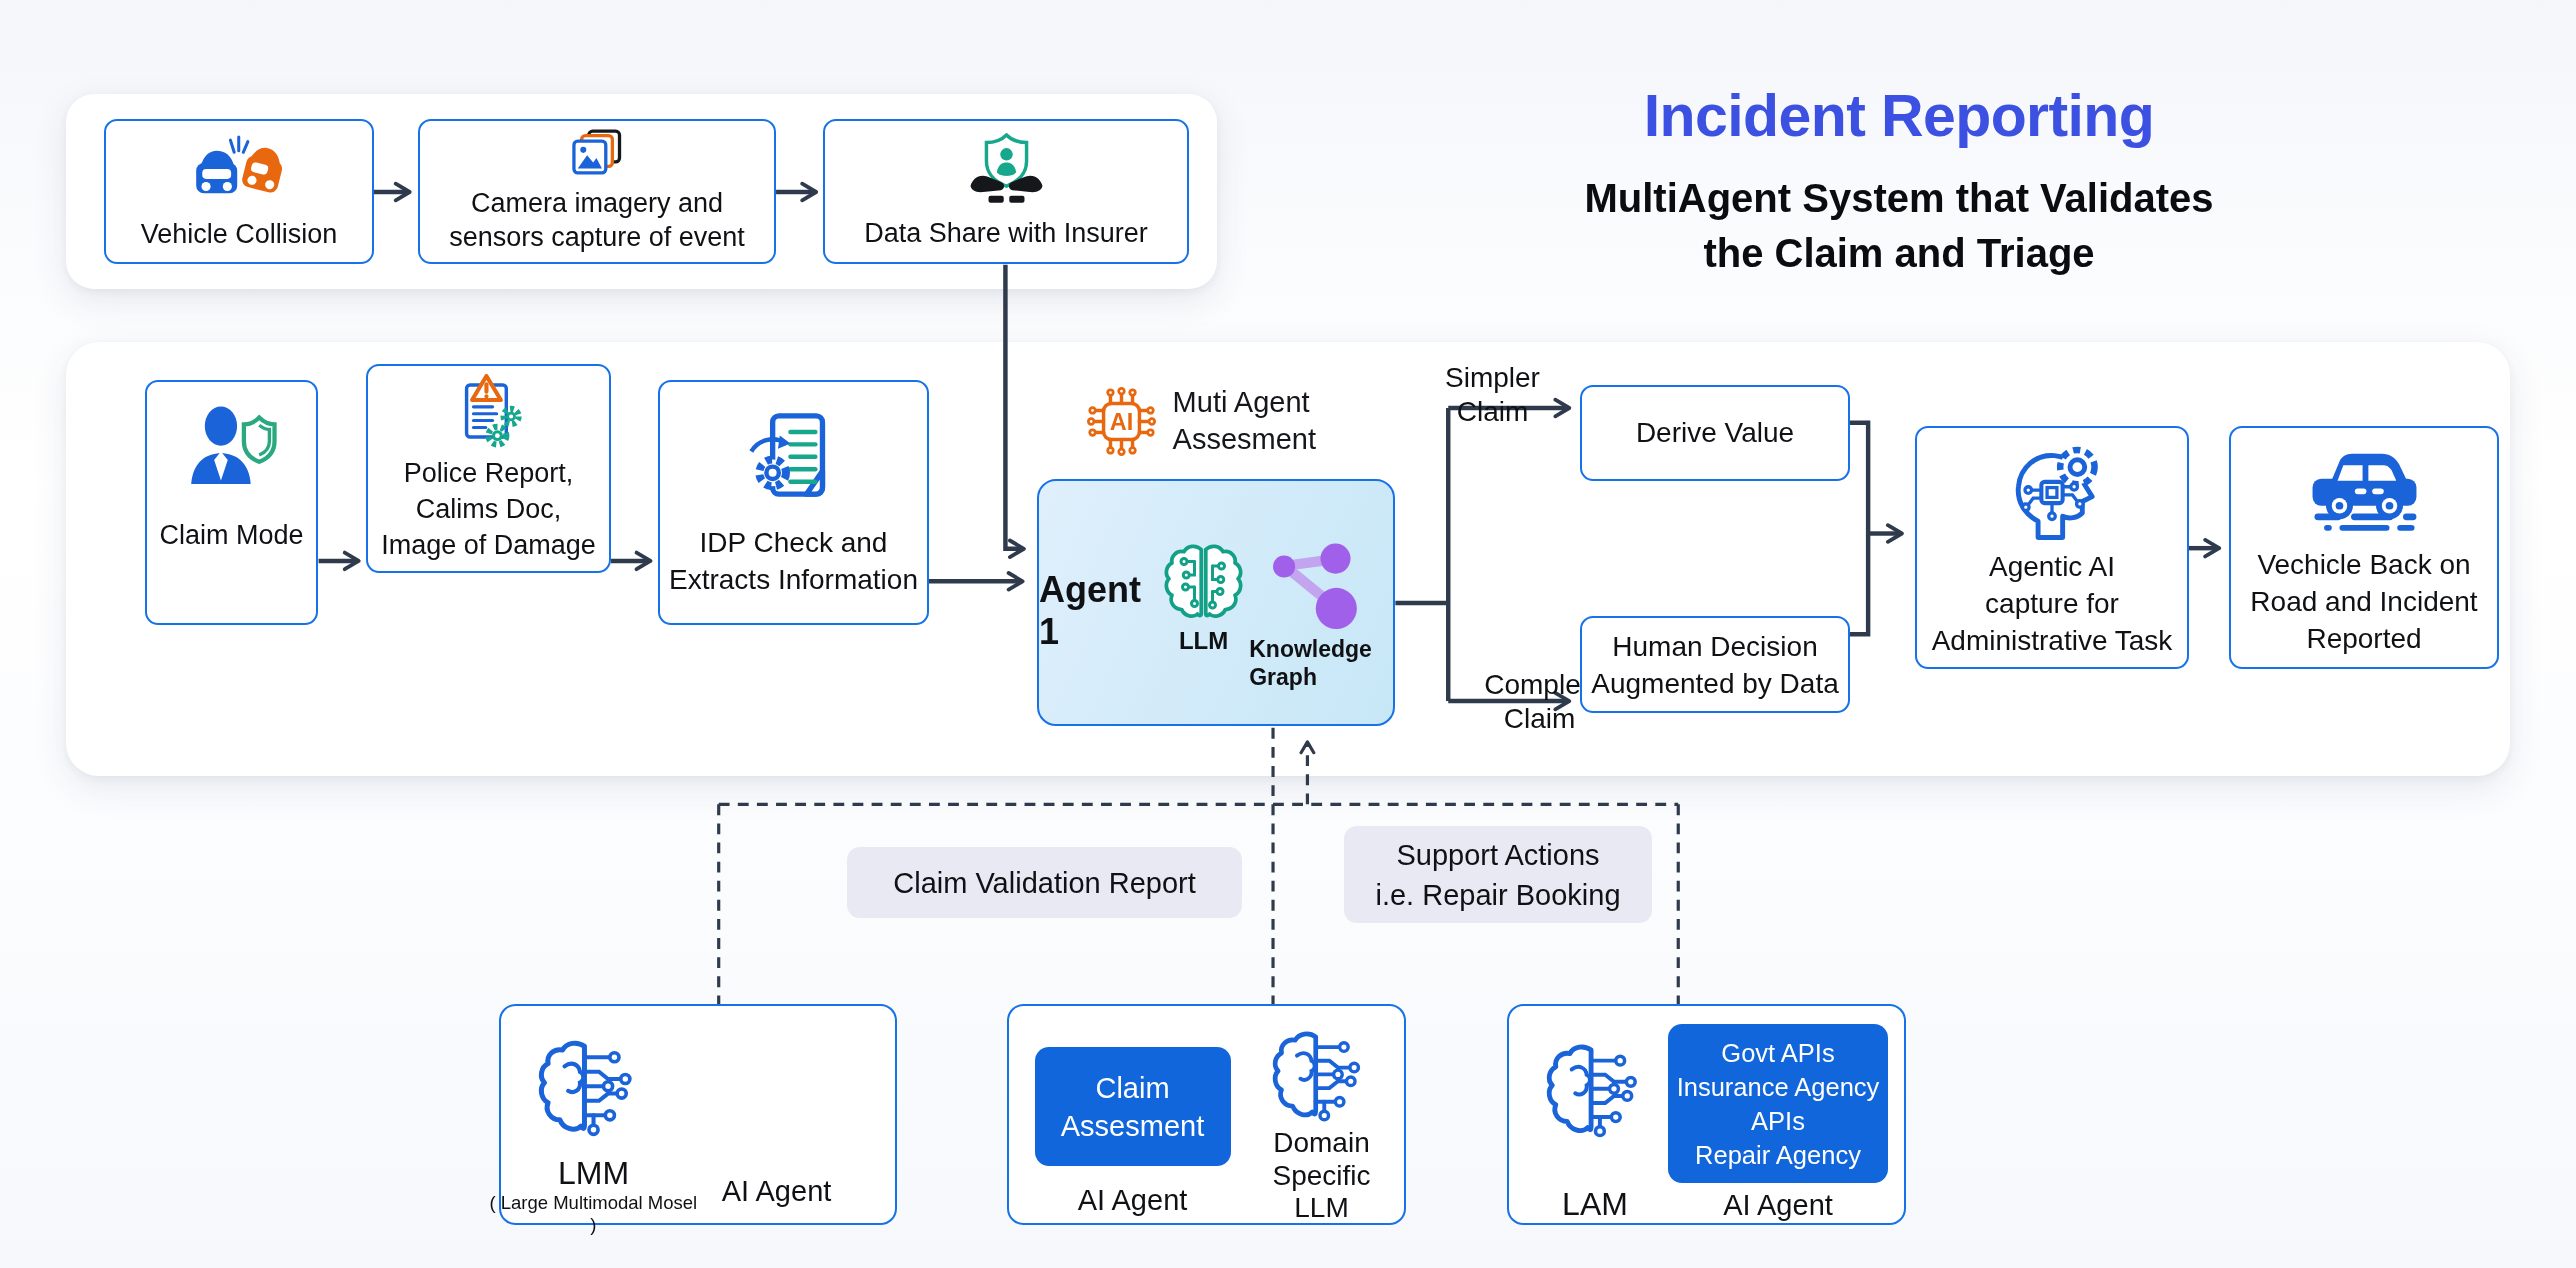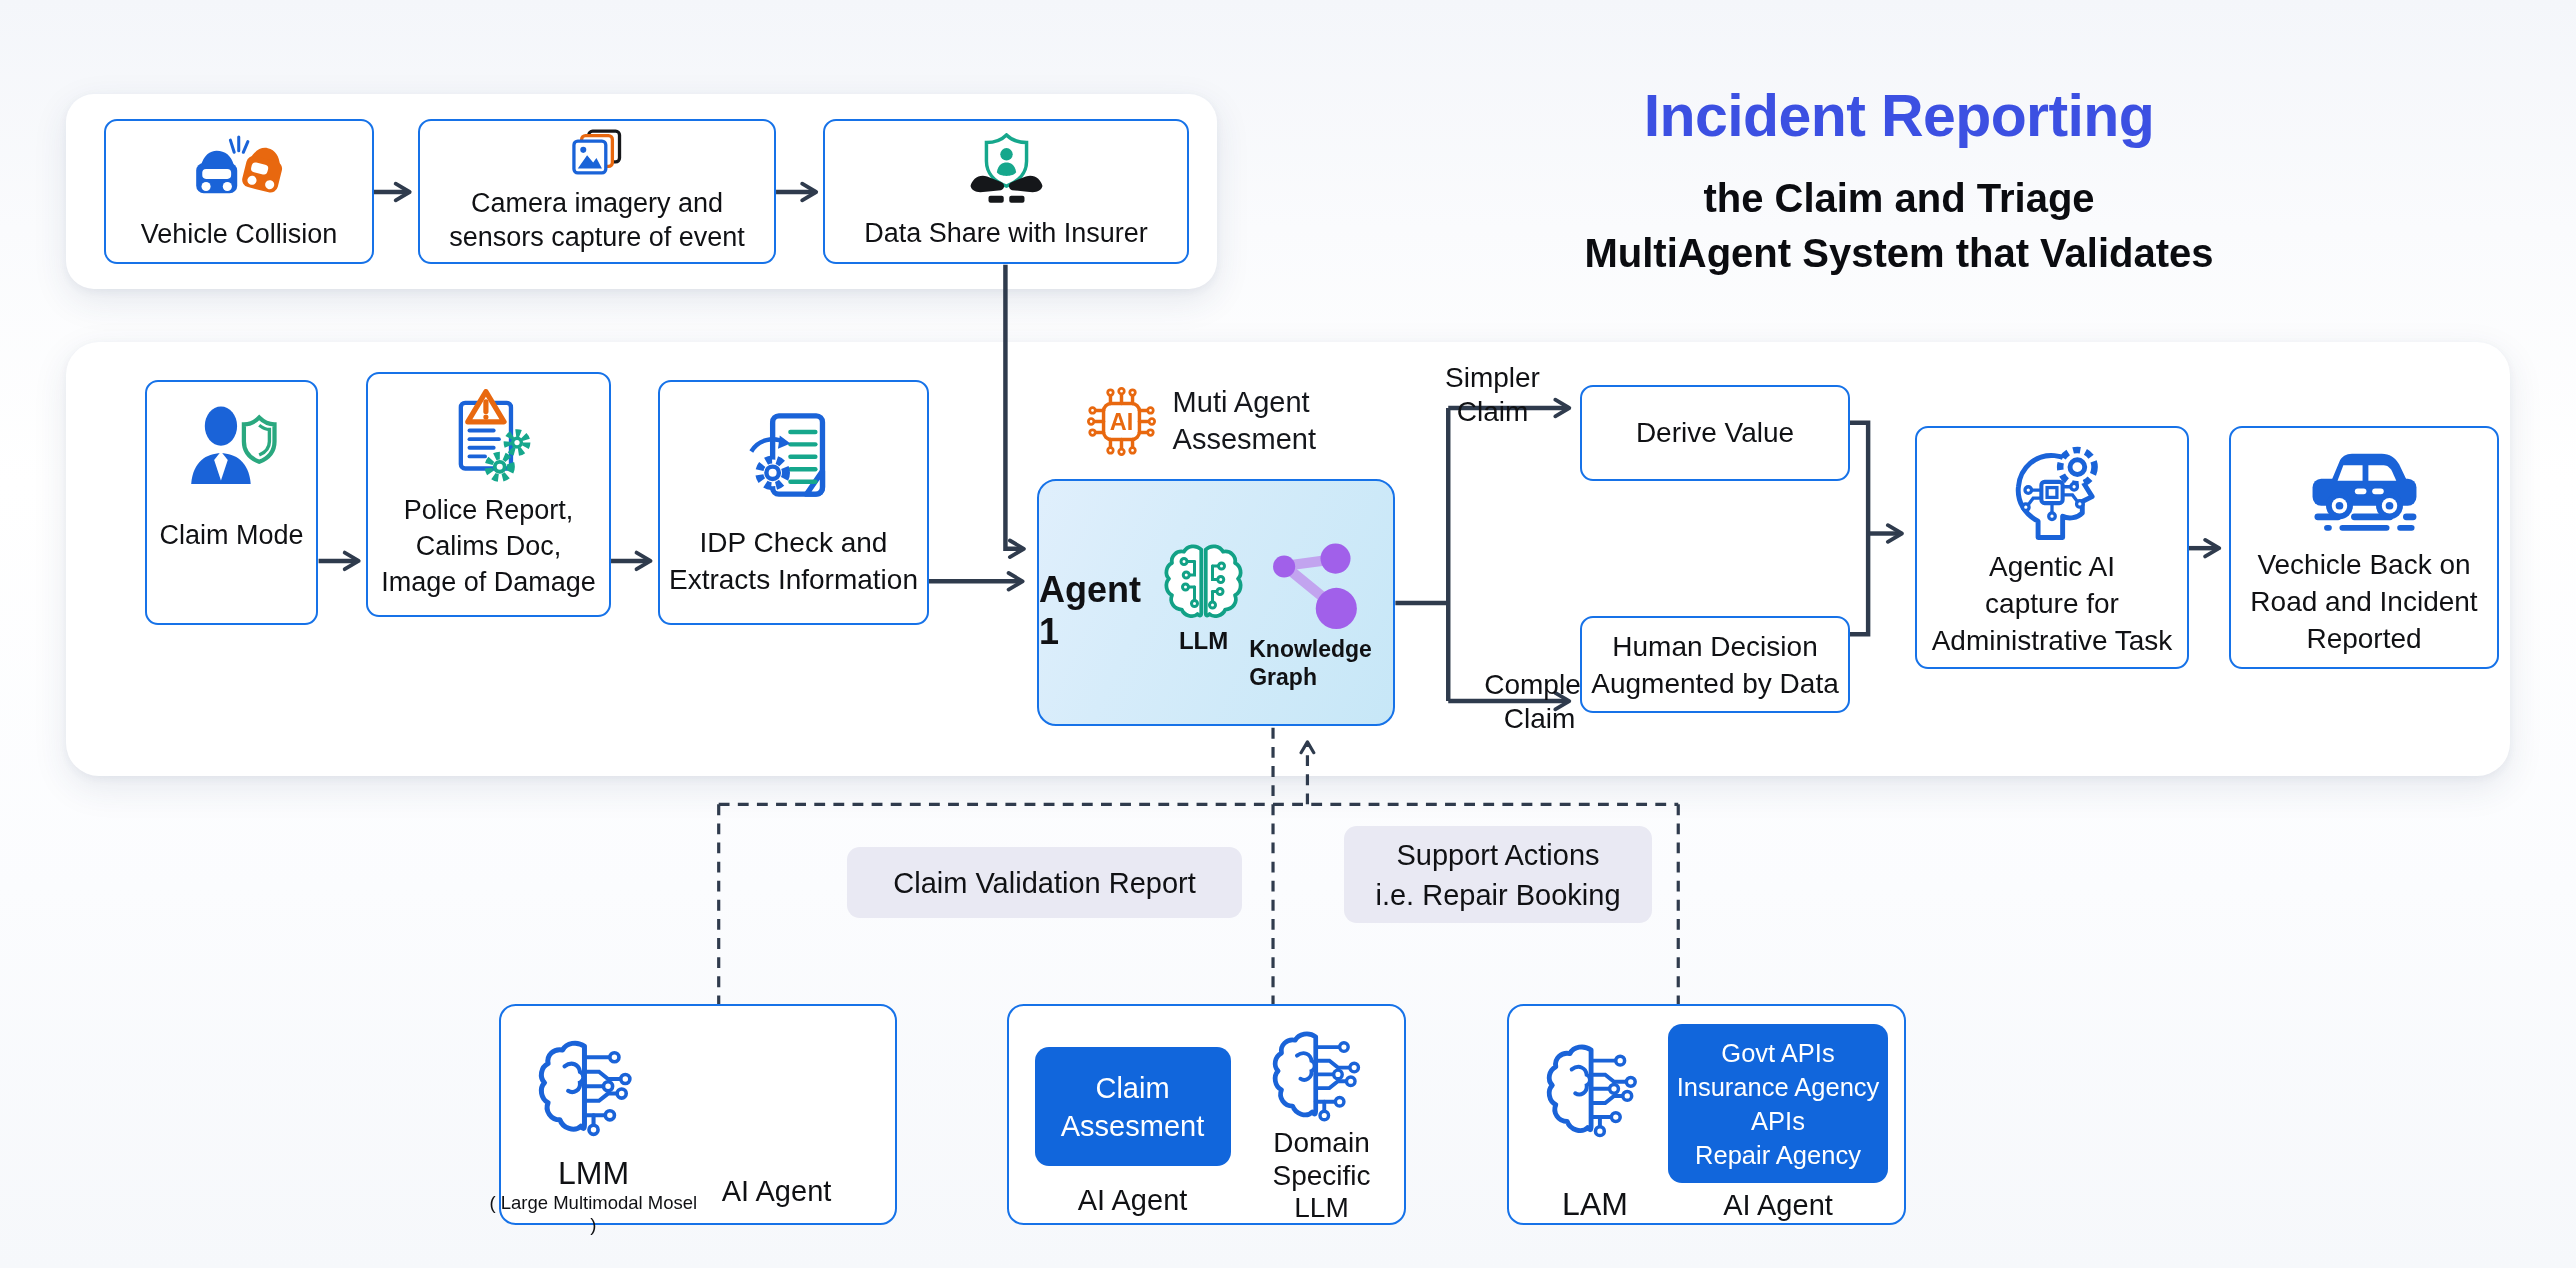--- a/index.html
+++ b/index.html
@@ -229,22 +229,22 @@
       <path d="M1998,1142 L1998,1612" marker-end="url(#mArrS)"></path>
       <path d="M2052,1262 L2052,1166" marker-end="url(#mArrS)"></path>
       <path d="M1128,1262 L2634,1262"></path>
       <path d="M1128,1262 L1128,1612" marker-end="url(#mArrS)"></path>
       <path d="M2634,1262 L2634,1622" marker-end="url(#mArrS)"></path>
     </g>
   </svg>
 
   <div class="title" style="left:1542px;top:82px;width:714px">Incident Reporting</div>
   <div class="subtitle" style="left:1542px;top:171px;width:714px">
+    <div>MultiAgent System that Validates</div>
     <div>the Claim and Triage</div>
-    <div>MultiAgent System that Validates</div>
   </div>
 
   <div class="node" style="left:104px;top:119px;width:270px;height:145px">
     <svg class="ic" width="121" height="76" viewBox="0 0 130 100">
       <g stroke="#1a63d8" stroke-width="4" stroke-linecap="round">
         <path d="M58,28 L53,12"></path>
           <path d="M64,26 L64,8"></path>
           <path d="M70,28 L76,14"></path>
       </g>
       <path d="M14,46 C18,32 26,26 35,26 C46,26 54,32 58,46 Z" fill="#1a63d8"></path>
@@ -296,21 +296,21 @@
     <svg class="ic" width="102" height="89" viewBox="0 0 120 104">
       <ellipse cx="47" cy="28" rx="19" ry="23" fill="#1a63d8"></ellipse>
       <path d="M12,96 C14,70 30,60 47,60 C64,60 80,70 82,96 Z" fill="#1a63d8"></path>
       <path d="M47,58 L55,68 L47,92 L39,68 Z" fill="#fff"></path>
       <path d="M92,18 C97,23 104,26 110,26 L110,46 C110,58 102,66 92,70 C82,66 74,58 74,46 L74,26 C80,26 87,23 92,18 Z" fill="#fff" stroke="#2aa87f" stroke-width="5"></path>
       <path d="M92,27 C96,30 100,32 104,32 L104,46 C104,54 99,59 92,62" fill="none" stroke="#2aa87f" stroke-width="4"></path>
     </svg>
     <div class="lbl">Claim Mode</div>
   </div>
 
-  <div class="node" style="left:366px;top:372px;width:245px;height:245px;gap:1px">
+  <div class="node" style="left:366px;top:364px;width:245px;height:209px;gap:1px">
     <svg class="ic" width="105" height="102" viewBox="0 0 120 118">
       <rect x="28" y="16" width="58" height="76" rx="5" fill="#fff" stroke="#1a63d8" stroke-width="5"></rect>
       <g stroke="#1a63d8" stroke-width="4.5" stroke-linecap="round">
         <path d="M38,48 H66"></path>
           <path d="M38,58 H72"></path>
           <path d="M38,68 H66"></path>
           <path d="M38,78 H56"></path>
       </g>
       <path d="M57,3 L78,38 L36,38 Z" fill="#fff" stroke="#e8680f" stroke-width="6" stroke-linejoin="round"></path>
       <path d="M57,15 V26" stroke="#e8680f" stroke-width="6" stroke-linecap="round"></path>

